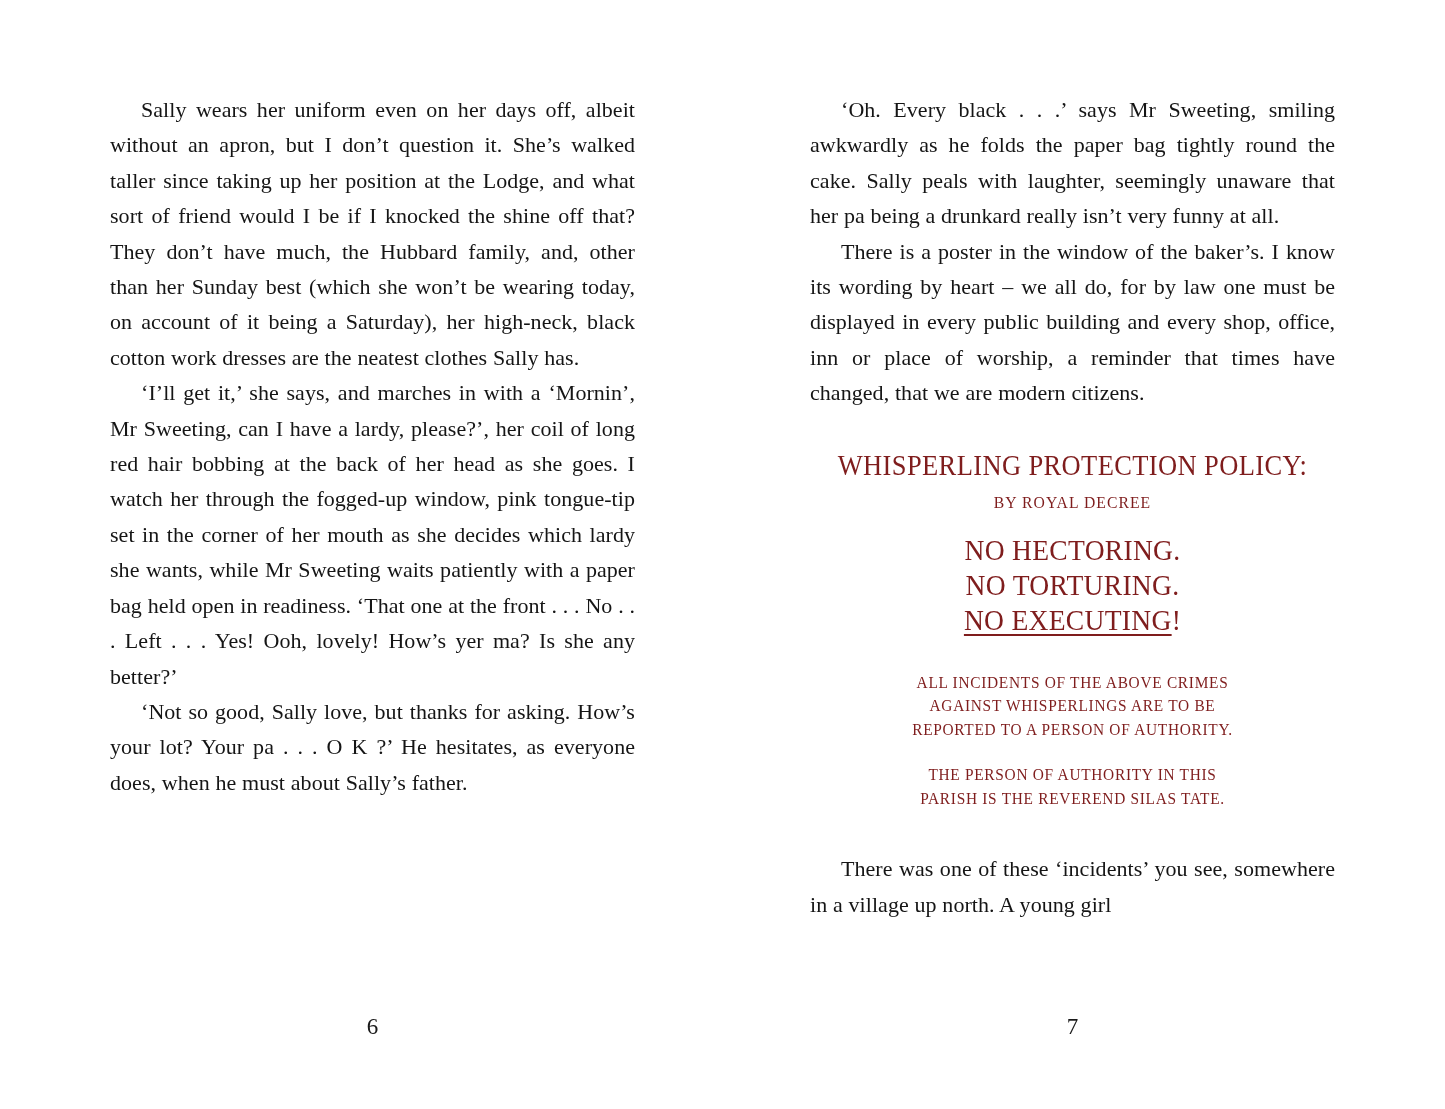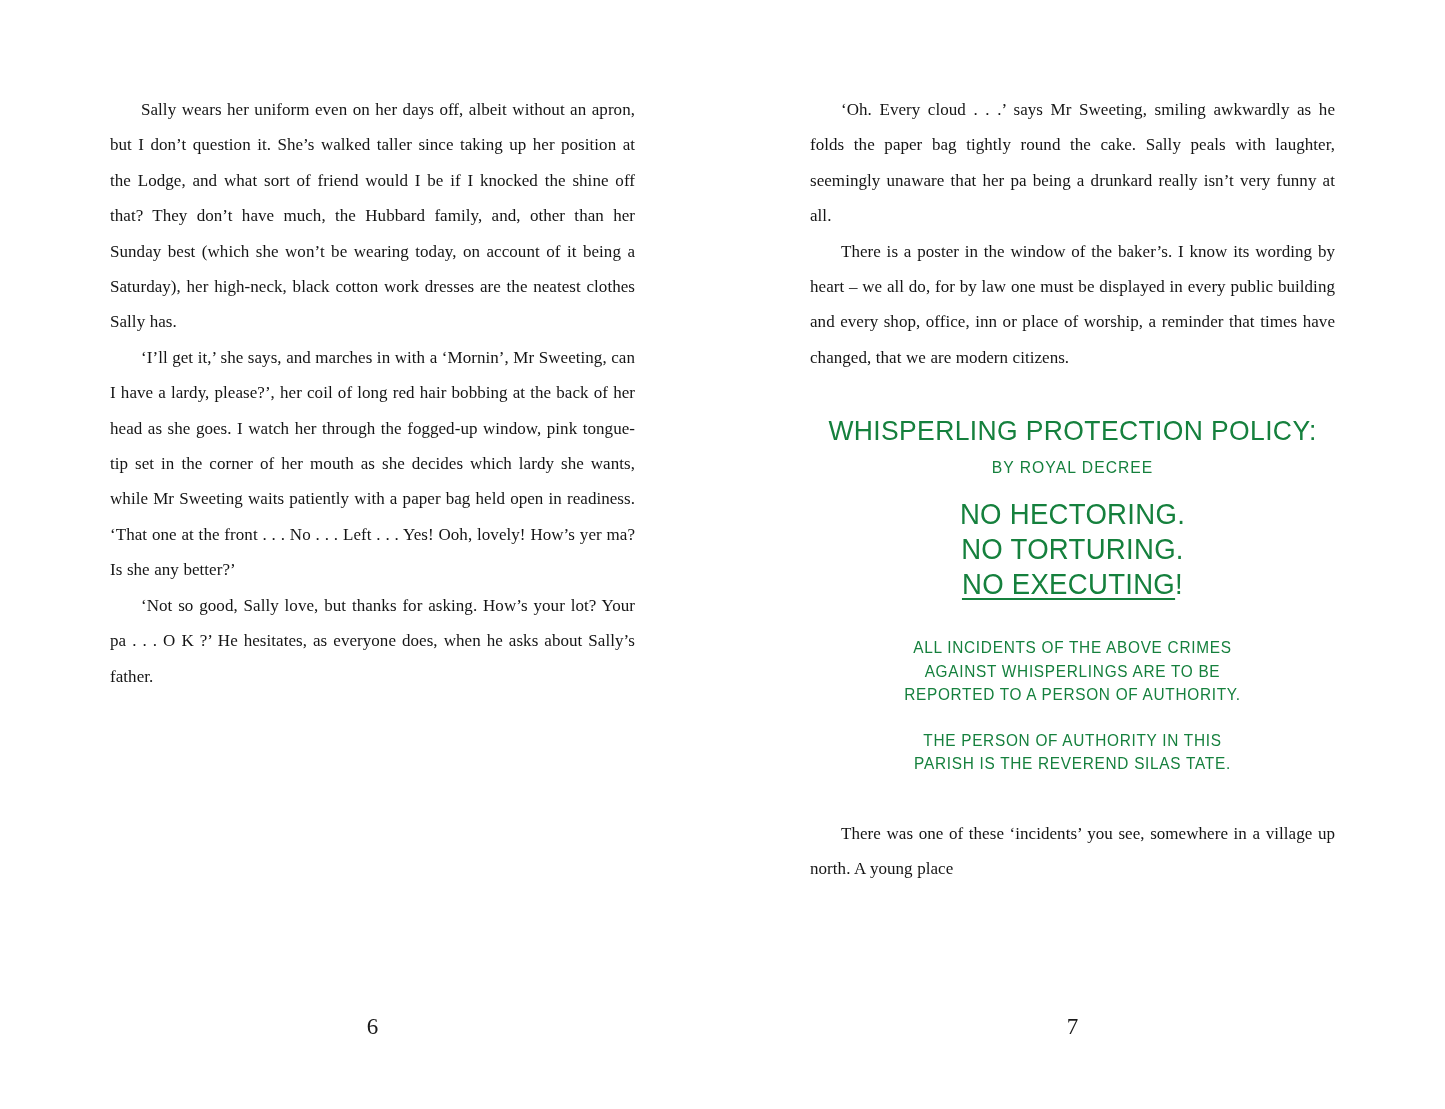--- a/index.html
+++ b/index.html
@@ -20,21 +20,21 @@
   
   .page {
     position: absolute;
     top: 92px;
     width: 525px;
   }
   .page-left  { left: 110px; }
   .page-right { left: 810px; }
 
   .body-text {
-    font-size: 17px;
+    font-size: 22px;
     line-height: 35.4px;
     text-align: justify;
     text-justify: inter-word;
     hyphens: none;
     -webkit-hyphens: none;
     letter-spacing: 0.05px;
     word-spacing: 0.2px;
   }
   .body-text p {
     margin: 0;
@@ -54,22 +54,22 @@
     color: #1a1a1a;
   }
   .folio-left  { left: 110px; }
   .folio-right { left: 810px; }
 
   
   .decree {
     margin-top: 38px;
     margin-bottom: 40px;
     text-align: center;
-    font-family: Liberation Sans, sans-serif;
-    color: #15803d;
+    font-family: Liberation Serif, serif;
+    color: #7f1d1d;
   }
   .decree-title {
     font-size: 28.5px;
     line-height: 34px;
     letter-spacing: 0.4px;
     font-weight: 400;
     transform: scaleX(0.93);
     transform-origin: center;
     white-space: nowrap;
   }
@@ -111,28 +111,28 @@
 </style>
 </head>
 <body>
 
 <div class="spread">
 
   <div class="page page-left">
     <div class="body-text">
       <p>Sally wears her uniform even on her days off, albeit without an apron, but I don’t question it. She’s walked taller since taking up her position at the Lodge, and what sort of friend would I be if I knocked the shine off that? They don’t have much, the Hubbard family, and, other than her Sunday best (which she won’t be wearing today, on account of it being a Saturday), her high-neck, black cotton work dresses are the neatest clothes Sally has.</p>
       <p>‘I’ll get it,’ she says, and marches in with a ‘Mornin’, Mr Sweeting, can I have a lardy, please?’, her coil of long red hair bobbing at the back of her head as she goes. I watch her through the fogged-up window, pink tongue-tip set in the corner of her mouth as she decides which lardy she wants, while Mr Sweeting waits patiently with a paper bag held open in readiness. ‘That one at the front . . . No . . . Left . . . Yes! Ooh, lovely! How’s yer ma? Is she any better?’</p>
-      <p>‘Not so good, Sally love, but thanks for asking. How’s your lot? Your pa . . . O K ?’ He hesitates, as everyone does, when he asks about Sally’s father.</p>
+      <p>‘Not so good, Sally love, but thanks for asking. How’s your lot? Your pa . . . O K ?’ He hesitates, as everyone does, when he must about Sally’s father.</p>
     </div>
   </div>
   <div class="folio folio-left">6</div>
 
   <div class="page page-right">
     <div class="body-text">
-      <p>‘Oh. Every cloud . . .’ says Mr Sweeting, smiling awkwardly as he folds the paper bag tightly round the cake. Sally peals with laughter, seemingly unaware that her pa being a drunkard really isn’t very funny at all.</p>
+      <p>‘Oh. Every black . . .’ says Mr Sweeting, smiling awkwardly as he folds the paper bag tightly round the cake. Sally peals with laughter, seemingly unaware that her pa being a drunkard really isn’t very funny at all.</p>
       <p>There is a poster in the window of the baker’s. I know its wording by heart – we all do, for by law one must be displayed in every public building and every shop, office, inn or place of worship, a reminder that times have changed, that we are modern citizens.</p>
     </div>
 
     <div class="decree">
       <div class="decree-title">WHISPERLING PROTECTION POLICY:</div>
       <div class="decree-subtitle">BY ROYAL DECREE</div>
 
       <div class="decree-rules">
         <div class="decree-rule">
           <span class="plain">NO HECTORING.</span><span></span>
@@ -152,18 +152,18 @@
           <div class="ln">REPORTED TO A PERSON OF AUTHORITY.</div>
         </div>
         <div class="blk">
           <div class="ln">THE PERSON OF AUTHORITY IN THIS</div>
           <div class="ln">PARISH IS THE REVEREND SILAS TATE.</div>
         </div>
       </div>
     </div>
 
     <div class="body-text">
-      <p>There was one of these ‘incidents’ you see, somewhere in a village up north. A young place</p>
+      <p>There was one of these ‘incidents’ you see, somewhere in a village up north. A young girl</p>
     </div>
   </div>
   <div class="folio folio-right">7</div>
 
 </div>
 
 </body></html>

